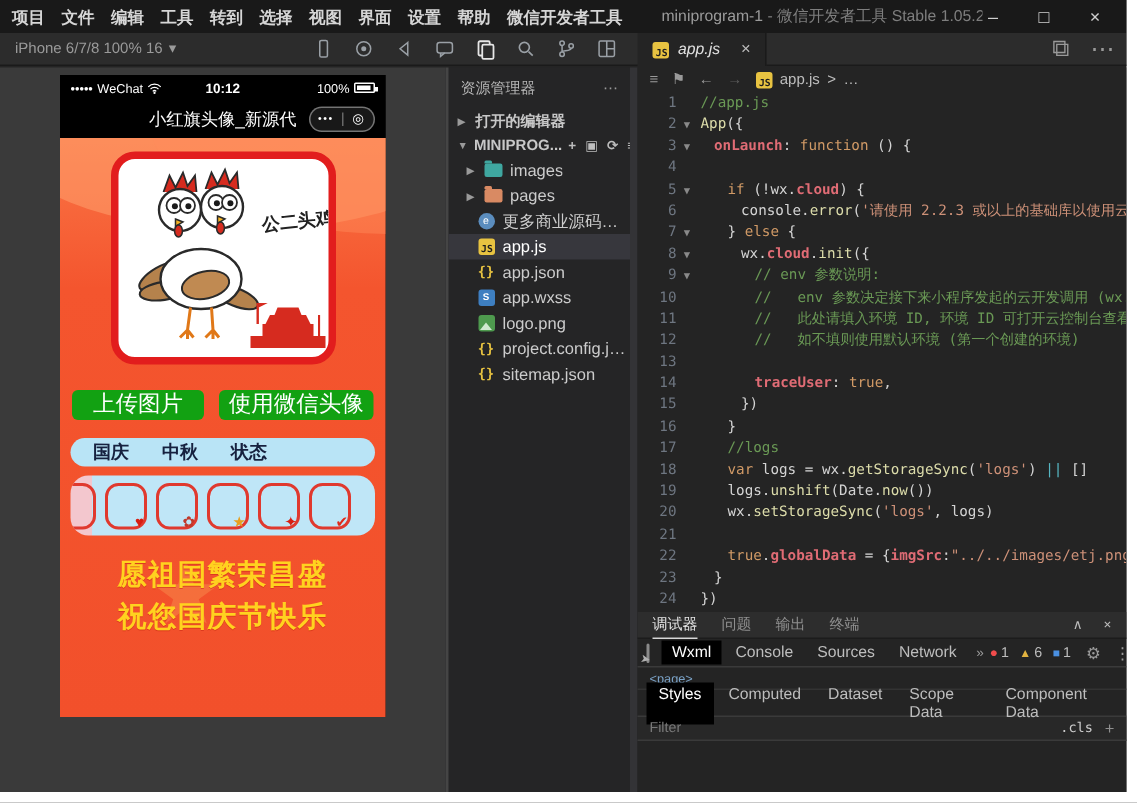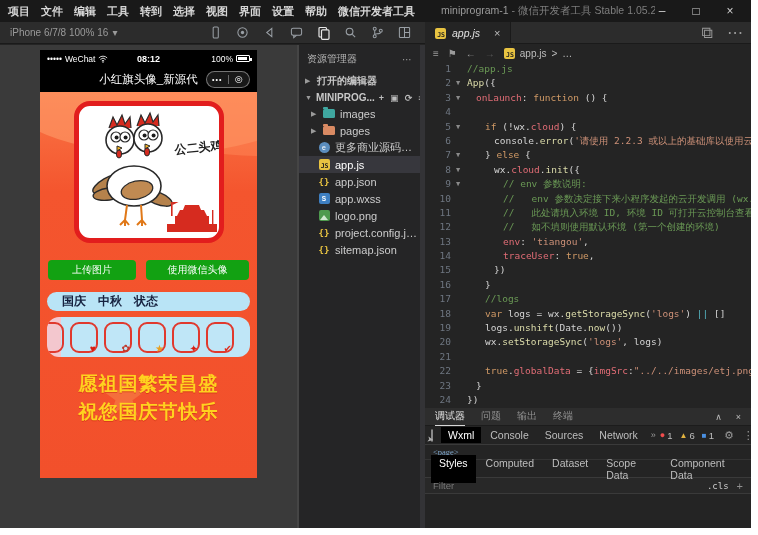--- a/index.html
+++ b/index.html
@@ -59,26 +59,26 @@
   #mp-content::before { content:""; position:absolute; left:-40px; top:-68px; width:320px; height:130px;
     border-radius:50%; background:rgba(255,160,110,.55); }
   #mp-content::after { content:""; position:absolute; left:60px; top:-86px; width:320px; height:150px;
     border-radius:50%; background:rgba(255,140,90,.45); }
 
   #avatar-card { position:relative; z-index:2; width:150px; height:142px; margin:9px auto 0;
     background:#fff; border:5px solid #e21d1d; border-radius:16px; overflow:hidden; }
   #avatar-card svg { display:block; }
 
   #mp-btn-row { position:relative; z-index:2; display:flex; gap:10px; margin:17px 8px 0; }
-  .mp-btn { background:#12a112; color:#fff; font-size:10px; height:20px; border-radius:4px;
-    display:flex; align-items:center; justify-content:center; }
+  .mp-btn { background:#12a112; color:#fff; font-size:15px; height:20px; border-radius:4px;
+    display:flex; justify-content:center; }
   #btn-upload { flex:0.92; } #btn-avatar { flex:1.08; }
 
   #sim-tabbar { position:relative; z-index:2; margin:12px 7px 0; height:19px; background:#b9e4f6;
-    border-radius:10px; display:flex; align-items:center; gap:12px; padding-left:15px; }
+    border-radius:10px; display:flex; align-items:center; gap:22px; padding-left:15px; }
   .sim-tab { font-size:12px; font-weight:700; color:#16213f; }
 
   #frames-row { position:relative; z-index:2; margin:6px 7px 0; height:40px; border-radius:12px;
     background:linear-gradient(90deg,#f3c7ce 0%,#f3c7ce 7%,#bfe6f7 7%,#bfe6f7 100%);
     display:flex; align-items:center; gap:6px; padding:0 5px; overflow:hidden; }
   .frame-thumb { width:28px; height:31px; border:2.5px solid #e0392e; border-radius:9px; position:relative;
     flex:0 0 auto; }
   .frame-thumb.partial { margin-left:-16px; }
   .frame-deco { position:absolute; right:0px; bottom:-3px; font-size:10px; line-height:10px; }
   .frame-thumb:nth-child(2) .frame-deco{color:#d81e12;}
@@ -131,21 +131,21 @@
   #editor { position:absolute; left:425px; top:45px; right:0; height:363px; background:#242424; overflow:hidden; }
   #breadcrumb-bar { height:17px; display:flex; align-items:center; gap:9px; padding:0 8px; color:#9a9a9a; }
   #breadcrumb-bar .bc-ic { font-size:10px; }
   #breadcrumb { display:flex; align-items:center; gap:5px; color:#bdbdbd; font-size:10px; }
   #code { font-family:"DejaVu Sans Mono",monospace; font-size:9.5px; line-height:14.4px; }
   .line { display:flex; height:14.4px; white-space:pre; }
   .gut { width:26px; text-align:right; color:#6e7681; flex:0 0 auto; }
   .fold { width:14px; text-align:center; color:#8a8a8a; font-size:7px; flex:0 0 auto; }
   .ctext { padding-left:2px; overflow:hidden; }
   .tok-cm{color:#6a9955;} .tok-kw{color:#d19a66;} .tok-fn{color:#dcdcaa;} .tok-str{color:#ce9178;}
-  .tok-pr{color:#e06c75;} .tok-id{color:#d4d4d4;} .tok-pu{color:#d4d4d4;} .tok-op{color:#56b6c2;}
+  .tok-pr{color:#e06c75;font-weight:bold;} .tok-id{color:#d4d4d4;} .tok-pu{color:#d4d4d4;} .tok-op{color:#56b6c2;}
 
   
   #debug-panel { position:absolute; left:425px; right:0; top:408px; bottom:0; background:#242424; }
   #panel-tabs-row { height:18px; background:#2d2d2d; display:flex; align-items:center; padding:0 10px; gap:16px;
     border-bottom:1px solid #1c1c1c; }
   .panel-tab { font-size:10px; color:#8f8f8f; padding:2px 0; }
   .panel-tab.active { color:#e6e6e6; border-bottom:1px solid #d7d7d7; }
   #panel-tabs-right { margin-left:auto; display:flex; gap:14px; color:#bdbdbd; font-size:9px; }
 
   #devtools-row { height:19px; display:flex; align-items:center; padding:0 6px; gap:4px;
@@ -158,21 +158,21 @@
   #dt-more { color:#9a9a9a; font-size:9px; margin-left:2px; }
   #dt-badges { margin-left:auto; display:flex; align-items:center; gap:7px; font-size:9.5px; color:#bdbdbd; }
   .bdg { display:flex; align-items:center; gap:2px; }
   .bdg .dot { color:#f14c4c; font-size:9px; }
   .bdg .tri { color:#e2b340; font-size:8px; }
   .bdg .sq  { color:#4a90e2; font-size:8px; }
   #dt-right { display:flex; gap:9px; align-items:center; color:#9a9a9a; font-size:11px; margin-left:6px; }
 
   #wxml-tree { height:15px; display:flex; align-items:center; padding:0 8px;
     border-bottom:1px solid #333; }
-  #wxml-node { font-family:Liberation Serif, serif; font-size:8.5px; color:#7ba3c8; }
+  #wxml-node { font-family:Liberation Sans, sans-serif; font-size:8.5px; color:#7ba3c8; }
 
   #inspector-tabs-row { height:18px; display:flex; align-items:center; padding:0 6px; gap:2px;
     border-bottom:1px solid #3a3a3a; }
   .insp-tab { font-size:10.5px; color:#bdbdbd; padding:2px 8px; }
   .insp-tab.active { background:#000; color:#fff; }
 
   #filter-row { height:16px; display:flex; align-items:center; padding:0 8px;
     border-bottom:1px solid #3a3a3a; background:#282828; }
   #filter-input { color:#787878; font-size:9.5px; flex:1; }
   #cls-btn { color:#cccccc; font-size:9px; font-family:"DejaVu Sans Mono",monospace; margin-right:8px; }
@@ -294,21 +294,21 @@
     <div id="phone">
       <div id="statusbar">
         <span class="sb-left">
           <span>•••••</span>
           <span>WeChat</span>
           <svg width="10" height="8" viewBox="0 0 12 9">
                 <path d="M1 3.2 a7 7 0 0 1 10 0 M2.8 5 a4.5 4.5 0 0 1 6.4 0 M4.6 6.8 a2 2 0 0 1 2.8 0" fill="none" stroke="#fff" stroke-width="1"></path>
                 <circle cx="6" cy="8" r="0.9" fill="#fff"></circle>
               </svg>
         </span>
-        <span class="time">08:12</span>
+        <span class="time">10:12</span>
         <span class="sb-right" style="display:flex;align-items:center;">
           <span>100%</span>
           <span class="battery"></span>
         </span>
       </div>
       <div id="navbar">
         <span id="nav-title">小红旗头像_新源代</span>
         <div id="capsule">
           <span class="dots">•••</span>
           <span class="divider"></span>
@@ -515,21 +515,21 @@
           <div class="line"><span class="gut">3</span><span class="fold">▼</span><span class="ctext" style="padding-left: 11px;"><span class="tok-pr">onLaunch</span><span class="tok-pu">: </span><span class="tok-kw">function</span><span class="tok-pu"> () {</span></span></div>
           <div class="line"><span class="gut">4</span><span class="fold"></span><span class="ctext" style="padding-left: 2px;"></span></div>
           <div class="line"><span class="gut">5</span><span class="fold">▼</span><span class="ctext" style="padding-left: 20px;"><span class="tok-kw">if</span><span class="tok-pu"> (!</span><span class="tok-id">wx</span><span class="tok-pu">.</span><span class="tok-pr">cloud</span><span class="tok-pu">) {</span></span></div>
           <div class="line"><span class="gut">6</span><span class="fold"></span><span class="ctext" style="padding-left: 29px;"><span class="tok-id">console</span><span class="tok-pu">.</span><span class="tok-fn">error</span><span class="tok-pu">(</span><span class="tok-str">'请使用 2.2.3 或以上的基础库以使用云能力'</span></span></div>
           <div class="line"><span class="gut">7</span><span class="fold">▼</span><span class="ctext" style="padding-left: 20px;"><span class="tok-pu">} </span><span class="tok-kw">else</span><span class="tok-pu"> {</span></span></div>
           <div class="line"><span class="gut">8</span><span class="fold">▼</span><span class="ctext" style="padding-left: 29px;"><span class="tok-id">wx</span><span class="tok-pu">.</span><span class="tok-pr">cloud</span><span class="tok-pu">.</span><span class="tok-fn">init</span><span class="tok-pu">({</span></span></div>
           <div class="line"><span class="gut">9</span><span class="fold">▼</span><span class="ctext" style="padding-left: 38px;"><span class="tok-cm">// env 参数说明:</span></span></div>
           <div class="line"><span class="gut">10</span><span class="fold"></span><span class="ctext" style="padding-left: 38px;"><span class="tok-cm">//   env 参数决定接下来小程序发起的云开发调用 (wx.cloud.xxx) 会默认请求到哪个环境</span></span></div>
           <div class="line"><span class="gut">11</span><span class="fold"></span><span class="ctext" style="padding-left: 38px;"><span class="tok-cm">//   此处请填入环境 ID, 环境 ID 可打开云控制台查看</span></span></div>
           <div class="line"><span class="gut">12</span><span class="fold"></span><span class="ctext" style="padding-left: 38px;"><span class="tok-cm">//   如不填则使用默认环境 (第一个创建的环境)</span></span></div>
-          <div class="line"><span class="gut">13</span><span class="fold"></span><span class="ctext" style="padding-left: 38px;"><span class="tok-pr">env</span><span class="tok-pu">: </span><span class="tok-str">'tiangou'</span><span class="tok-pu">,</span></span></div>
+          <div class="line"><span class="gut">13</span><span class="fold"></span></div>
           <div class="line"><span class="gut">14</span><span class="fold"></span><span class="ctext" style="padding-left: 38px;"><span class="tok-pr">traceUser</span><span class="tok-pu">: </span><span class="tok-kw">true</span><span class="tok-pu">,</span></span></div>
           <div class="line"><span class="gut">15</span><span class="fold"></span><span class="ctext" style="padding-left: 29px;"><span class="tok-pu">})</span></span></div>
           <div class="line"><span class="gut">16</span><span class="fold"></span><span class="ctext" style="padding-left: 20px;"><span class="tok-pu">}</span></span></div>
           <div class="line"><span class="gut">17</span><span class="fold"></span><span class="ctext" style="padding-left: 20px;"><span class="tok-cm">//logs</span></span></div>
           <div class="line"><span class="gut">18</span><span class="fold"></span><span class="ctext" style="padding-left: 20px;"><span class="tok-kw">var</span><span class="tok-pu"> </span><span class="tok-id">logs</span><span class="tok-pu"> = </span><span class="tok-id">wx</span><span class="tok-pu">.</span><span class="tok-fn">getStorageSync</span><span class="tok-pu">(</span><span class="tok-str">'logs'</span><span class="tok-pu">) </span><span class="tok-op">||</span><span class="tok-pu"> []</span></span></div>
           <div class="line"><span class="gut">19</span><span class="fold"></span><span class="ctext" style="padding-left: 20px;"><span class="tok-id">logs</span><span class="tok-pu">.</span><span class="tok-fn">unshift</span><span class="tok-pu">(</span><span class="tok-id">Date</span><span class="tok-pu">.</span><span class="tok-fn">now</span><span class="tok-pu">())</span></span></div>
           <div class="line"><span class="gut">20</span><span class="fold"></span><span class="ctext" style="padding-left: 20px;"><span class="tok-id">wx</span><span class="tok-pu">.</span><span class="tok-fn">setStorageSync</span><span class="tok-pu">(</span><span class="tok-str">'logs'</span><span class="tok-pu">, </span><span class="tok-id">logs</span><span class="tok-pu">)</span></span></div>
           <div class="line"><span class="gut">21</span><span class="fold"></span><span class="ctext" style="padding-left: 2px;"></span></div>
           <div class="line"><span class="gut">22</span><span class="fold"></span><span class="ctext" style="padding-left: 20px;"><span class="tok-kw">true</span><span class="tok-pu">.</span><span class="tok-pr">globalData</span><span class="tok-pu"> = {</span><span class="tok-pr">imgSrc</span><span class="tok-pu">:</span><span class="tok-str">"../../images/etj.png"</span></span></div>
           <div class="line"><span class="gut">23</span><span class="fold"></span><span class="ctext" style="padding-left: 11px;"><span class="tok-pu">}</span></span></div>

